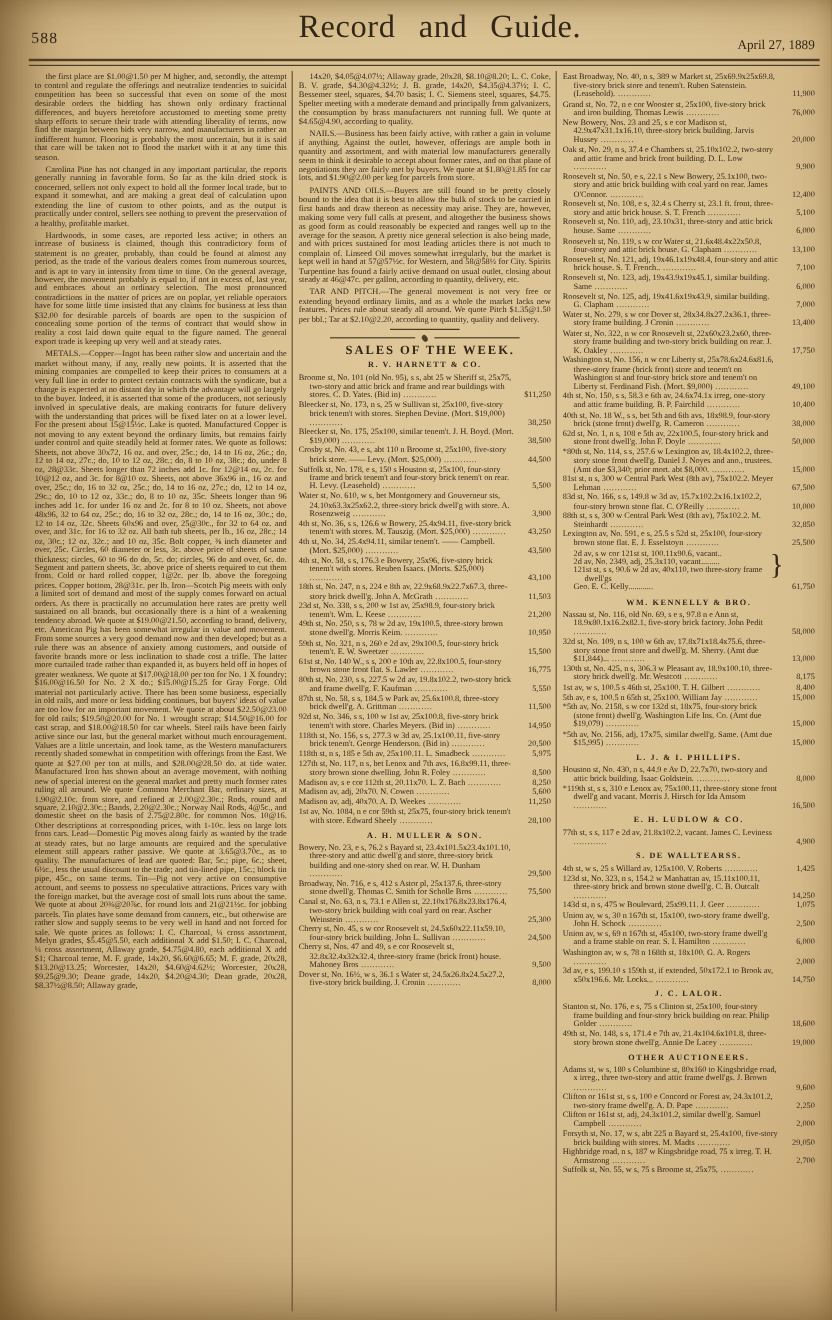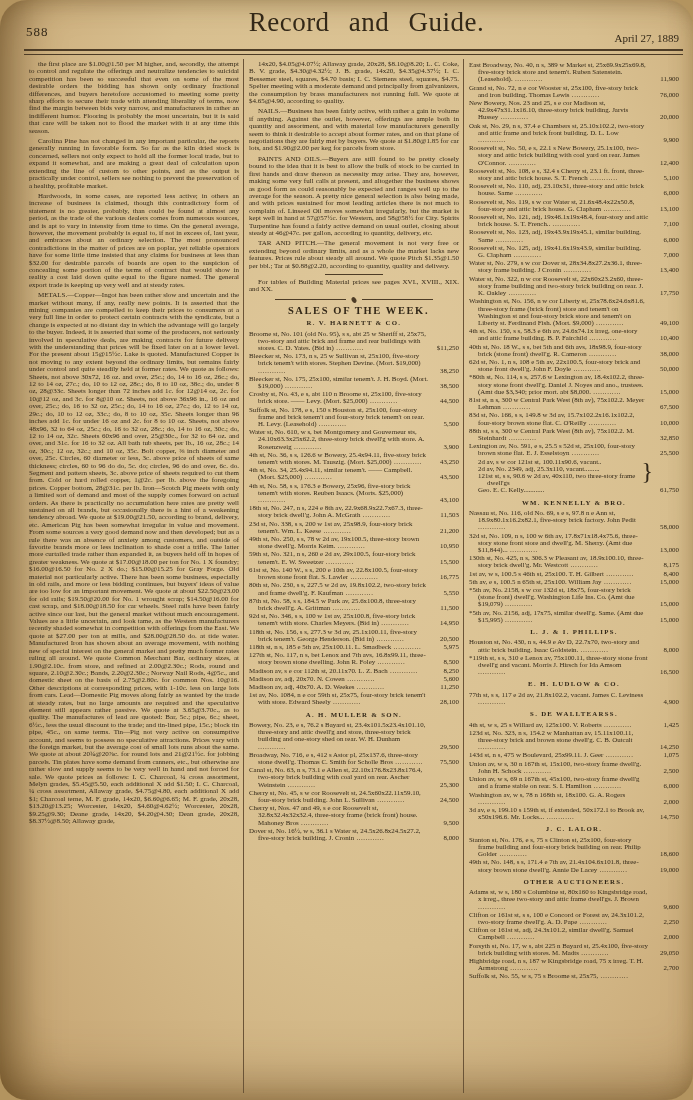--- a/index.html
+++ b/index.html
@@ -11,21 +11,20 @@
   }
   .paper{
     position:absolute;inset:0;
     background:radial-gradient(ellipse at 55% 38%, #e0c99c 0%, #d8bf8f 55%, #c9a977 88%, #bb9a66 100%);
     box-shadow:
       inset 34px 0 46px -20px rgba(84,56,18,.6),
       inset -10px 0 24px -12px rgba(120,90,40,.45),
       inset 0 -46px 56px -34px rgba(100,70,30,.5),
       inset 0 18px 30px -22px rgba(110,80,40,.4);
     color:#332818;
-    border-radius:27px;
   }
   
   .hdr{position:relative;height:48px;}
   .page-num{position:absolute;left:26px;top:24px;font-size:13px;letter-spacing:1px;}
   .masthead{position:absolute;left:0;right:0;top:7px;margin:0;text-align:center;
     font-size:27px;font-weight:400;word-spacing:12px;letter-spacing:.5px;padding-left:40px;}
   .issue-date{position:absolute;right:14px;top:32px;font-size:11px;}
   .rule-double{margin:1px 10px 0 24px;height:3px;
     border-top:2px solid #4d3c26;border-bottom:1px solid #4d3c26;}
   
@@ -71,23 +70,22 @@
       <p>the first place are $1.00@1.50 per M higher, and, secondly, the attempt to control and regulate the offerings and neutralize tendencies to suicidal competition has been so successful that even on some of the most desirable orders the bidding has shown only ordinary fractional differences, and buyers heretofore accustomed to meeting some pretty sharp efforts to secure their trade with attending liberality of terms, now find the margin between bids very narrow, and manufacturers in rather an indifferent humor. Flooring is probably the most uncertain, but it is said that care will be taken not to flood the market with it at any time this season.</p>
       <p>Carolina Pine has not changed in any important particular, the reports generally running in favorable form. So far as the kiln dried stock is concerned, sellers not only expect to hold all the former local trade, but to expand it somewhat, and are making a great deal of calculation upon extending the line of custom to other points, and as the output is practically under control, sellers see nothing to prevent the preservation of a healthy, profitable market.</p>
       <p>Hardwoods, in some cases, are reported less active; in others an increase of business is claimed, though this contradictory form of statement is no greater, probably, than could be found at almost any period, as the trade of the various dealers comes from numerous sources, and is apt to vary in intensity from time to time. On the general average, however, the movement probably is equal to, if not in excess of, last year, and embraces about an ordinary selection. The most pronounced contradictions in the matter of prices are on poplar, yet reliable operators have for some little time insisted that any claims for business at less than $32.00 for desirable parcels of boards are open to the suspicion of concealing some portion of the terms of contract that would show in reality a cost laid down quite equal to the figure named. The general export trade is keeping up very well and at steady rates.</p>
       <p>METALS.—Copper—Ingot has been rather slow and uncertain and the market without many, if any, really new points. It is asserted that the mining companies are compelled to keep their prices to consumers at a very full line in order to protect certain contracts with the syndicate, but a change is expected at no distant day in which the advantage will go largely to the buyer. Indeed, it is asserted that some of the producers, not seriously involved in speculative deals, are making contracts for future delivery with the understanding that prices will be fixed later on at a lower level. For the present about 15@15½c. Lake is quoted. Manufactured Copper is not moving to any extent beyond the ordinary limits, but remains fairly under control and quite steadily held at former rates. We quote as follows: Sheets, not above 30x72, 16 oz. and over, 25c.; do, 14 to 16 oz, 26c.; do, 12 to 14 oz, 27c.; do, 10 to 12 oz, 28c.; do, 8 to 10 oz, 38c.; do, under 8 oz, 28@33c. Sheets longer than 72 inches add 1c. for 12@14 oz, 2c. for 10@12 oz, and 3c. for 8@10 oz. Sheets, not above 36x96 in., 16 oz and over, 25c.; do, 16 to 32 oz, 25c.; do, 14 to 16 oz, 27c.; do, 12 to 14 oz, 29c.; do, 10 to 12 oz, 33c.; do, 8 to 10 oz, 35c. Sheets longer than 96 inches add 1c. for under 16 oz and 2c. for 8 to 10 oz. Sheets, not above 48x96, 32 to 64 oz, 25c.; do, 16 to 32 oz, 28c.; do, 14 to 16 oz, 30c.; do, 12 to 14 oz, 32c. Sheets 60x96 and over, 25@30c., for 32 to 64 oz. and over, and 31c. for 16 to 32 oz. All bath tub sheets, per lb., 16 oz, 28c.; 14 oz, 30c.; 12 oz, 32c.; and 10 oz, 35c. Bolt copper, ⅜ inch diameter and over, 25c. Circles, 60 diameter or less, 3c. above price of sheets of same thickness; circles, 60 to 96 do do, 5c. do; circles, 96 do and over, 6c. do. Segment and pattern sheets, 3c. above price of sheets required to cut them from. Cold or hard rolled copper, 1@2c. per lb. above the foregoing prices. Copper bottom, 28@31c. per lb. Iron—Scotch Pig meets with only a limited sort of demand and most of the supply comes forward on actual orders. As there is practically no accumulation here rates are pretty well sustained on all brands, but occasionally there is a hint of a weakening tendency abroad. We quote at $19.00@21.50, according to brand, delivery, etc. American Pig has been somewhat irregular in value and movement. From some sources a very good demand now and then developed; but as a rule there was an absence of anxiety among customers, and outside of favorite brands more or less inclination to shade cost a trifle. The latter more curtailed trade rather than expanded it, as buyers held off in hopes of greater weakness. We quote at $17.00@18.00 per ton for No. 1 X foundry; $16.00@16.50 for No. 2 X do.; $15.00@15.25 for Gray Forge. Old material not particularly active. There has been some business, especially in old rails, and more or less bidding continues, but buyers' ideas of value are too low for an important movement. We quote at about $22.50@23.00 for old rails; $19.50@20.00 for No. 1 wrought scrap; $14.50@16.00 for cast scrap, and $18.00@18.50 for car wheels. Steel rails have been fairly active since our last, but the general market without much encouragement. Values are a little uncertain, and look tame, as the Western manufacturers recently shaded somewhat in competition with offerings from the East. We quote at $27.00 per ton at mills, and $28.00@28.50 do. at tide water. Manufactured Iron has shown about an average movement, with nothing new of special interest on the general market and pretty much former rates ruling all around. We quote Common Merchant Bar, ordinary sizes, at 1.90@2.10c. from store, and refined at 2.00@2.30c.; Rods, round and square, 2.10@2.30c.; Bands, 2.20@2.30c.; Norway Nail Rods, 4@5c., and domestic sheet on the basis of 2.75@2.80c. for common Nos. 10@16. Other descriptions at corresponding prices, with 1-10c. less on large lots from cars. Lead—Domestic Pig moves along fairly as wanted by the trade at steady rates, but no large amounts are required and the speculative element still appears rather passive. We quote at 3.65@3.70c., as to quality. The manufactures of lead are quoted: Bar, 5c.; pipe, 6c.; sheet, 6½c., less the usual discount to the trade; and tin-lined pipe, 15c.; block tin pipe, 45c., on same terms. Tin—Pig not very active on consumptive account, and seems to possess no speculative attractions. Prices vary with the foreign market, but the average cost of small lots runs about the same. We quote at about 20¾@20⅞c. for round lots and 21@21½c. for jobbing parcels. Tin plates have some demand from canners, etc., but otherwise are rather slow and supply seems to be very well in hand and not forced for sale. We quote prices as follows: I. C. Charcoal, ¼ cross assortment, Melyn grades, $5.45@5.50, each additional X add $1.50; I. C. Charcoal, ¼ cross assortment, Allaway grade, $4.75@4.80, each additional X add $1; Charcoal terne, M. F. grade, 14x20, $6.60@6.65; M. F. grade, 20x28, $13.20@13.25; Worcester, 14x20, $4.60@4.62½; Worcester, 20x28, $9.25@9.30; Deane grade, 14x20, $4.20@4.30; Dean grade, 20x28, $8.37½@8.50; Allaway grade,</p>
     </section>
 
     <section class="col">
       <p>14x20, $4.05@4.07½; Allaway grade, 20x28, $8.10@8.20; L. C. Coke, B. V. grade, $4.30@4.32½; J. B. grade, 14x20, $4.35@4.37½; I. C. Bessemer steel, squares, $4.70 basis; I. C. Siemens steel, squares, $4.75. Spelter meeting with a moderate demand and principally from galvanizers, the consumption by brass manufacturers not running full. We quote at $4.65@4.90, according to quality.</p>
       <p>NAILS.—Business has been fairly active, with rather a gain in volume if anything. Against the outlet, however, offerings are ample both in quantity and assortment, and with material low manufacturers generally seem to think it desirable to accept about former rates, and on that plane of negotiations they are fairly met by buyers. We quote at $1.80@1.85 for car lots, and $1.90@2.00 per keg for parcels from store.</p>
       <p>PAINTS AND OILS.—Buyers are still found to be pretty closely bound to the idea that it is best to allow the bulk of stock to be carried in first hands and draw thereon as necessity may arise. They are, however, making some very full calls at present, and altogether the business shows as good form as could reasonably be expected and ranges well up to the average for the season. A pretty nice general selection is also being made, and with prices sustained for most leading articles there is not much to complain of. Linseed Oil moves somewhat irregularly, but the market is kept well in hand at 57@57½c. for Western, and 58@58½ for City. Spirits Turpentine has found a fairly active demand on usual outlet, closing about steady at 46@47c. per gallon, according to quantity, delivery, etc.</p>
-      <p>TAR AND PITCH.—The general movement is not very free or extending beyond ordinary limits, and as a whole the market lacks new features. Prices rule about steady all around. We quote Pitch $1.35@1.50 per bbl.; Tar at $0.88@2.20, according to quantity, quality and delivery.</p>
+      <p>TAR AND PITCH.—The general movement is not very free or extending beyond ordinary limits, and as a whole the market lacks new features. Prices rule about steady all around. We quote Pitch $1.35@1.50 per bbl.; Tar at $2.10@2.20, according to quantity, quality and delivery.</p>
       <div class="rule-short"></div>
-      <p>For tables of Building Material prices see pages XVI., XVIII., XIX. and XX.</p>
       <div class="divider">
         <span class="diamond"></span>
       </div>
       <p class="sales-title">SALES OF THE WEEK.</p>
       <div id="col2-sections">
           <div class="auctioneer">R. V. HARNETT &amp; CO.</div>
           <div class="entry"><span class="etext">Broome st, No. 101 (old No. 95), s s, abt 25 w Sheriff st, 25x75, two-story and attic brick and frame and rear buildings with stores. C. D. Yates. (Bid in)</span><span class="eprice">$11,250</span></div>
           <div class="entry"><span class="etext">Bleecker st, No. 173, n s, 25 w Sullivan st, 25x100, five-story brick tenem't with stores. Stephen Devine. (Mort. $19,000)</span><span class="eprice">38,250</span></div>
           <div class="entry"><span class="etext">Bleecker st, No. 175, 25x100, similar tenem't. J. H. Boyd. (Mort. $19,000)</span><span class="eprice">38,500</span></div>
           <div class="entry"><span class="etext">Crosby st, No. 43, e s, abt 110 n Broome st, 25x100, five-story brick store. —— Levy. (Mort. $25,000)</span><span class="eprice">44,500</span></div>

